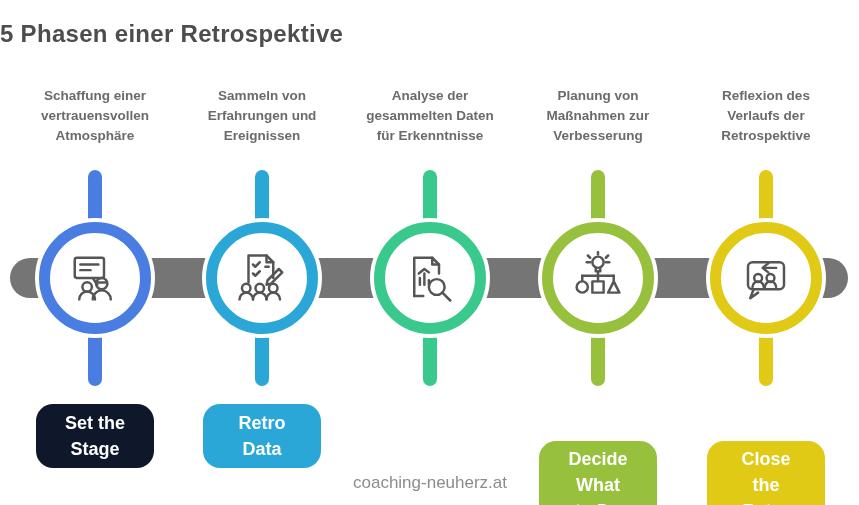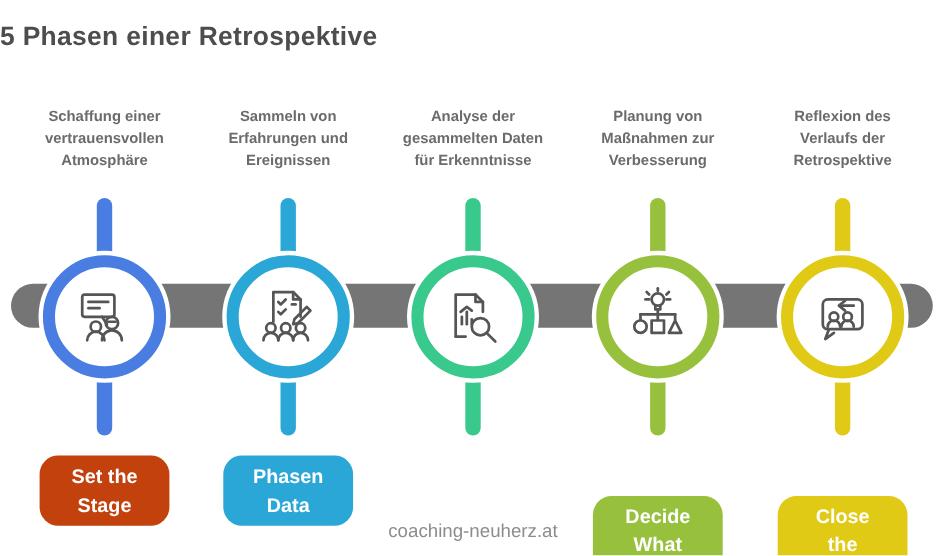--- a/index.html
+++ b/index.html
@@ -24,21 +24,21 @@
   .timeline-bar {
     position: absolute;
     left: 10px; top: 258px;
     width: 838px; height: 40px;
     border-radius: 20px;
     box-shadow: 0 0 0 3px #fff;
     z-index: 1;
   }
   .phase {
     position: absolute;
-    top: 10px;
+    top: 0;
     width: 160px;
     height: 363px;
     z-index: 2;
   }
   .phase .desc {
     position: absolute;
     top: 86px; left: 0;
     width: 160px;
     text-align: center;
     font-size: 13.5px;
@@ -138,21 +138,21 @@
             <path d="M11 17 H20"></path>
           <path d="M22 24 l4 6"></path>
           <circle cx="17" cy="32" r="4.2"></circle>
           <path d="M10 43 a7 7 0 0 1 14 0"></path>
           <circle cx="30" cy="29" r="5"></circle>
           <path d="M27 28 h6"></path>
           <path d="M22 43 a8 8 0 0 1 16 0"></path>
         </svg>
       </span>
     </div>
-    <div class="phase-button lines-2" style="background: #c2410c; color: rgb(255, 255, 255);">Set the
+    <div class="phase-button lines-2" style="background: #0f172a; color: rgb(255, 255, 255);">Set the
 Stage</div>
   </div>
 
   <div class="phase p2">
     <div class="desc" style="color: rgb(107, 107, 107);">Sammeln von
 Erfahrungen und
 Ereignissen</div>
     <div class="pill top" style="background: rgb(42, 167, 214);"></div>
     <div class="pill bottom" style="background: rgb(42, 167, 214);"></div>
     <div class="ring" style="border-color: rgb(42, 167, 214);">
@@ -166,21 +166,21 @@
           <path d="M29 26 l10 -10 l3 3 l-10 10 l-4 1 z"></path>
           <circle cx="10" cy="33" r="3.8"></circle>
           <circle cx="22" cy="33" r="3.8"></circle>
           <circle cx="34" cy="33" r="3.8"></circle>
           <path d="M4 43 a6 6 0 0 1 12 0"></path>
           <path d="M16 43 a6 6 0 0 1 12 0"></path>
           <path d="M28 43 a6 6 0 0 1 12 0"></path>
         </svg>
       </span>
     </div>
-    <div class="phase-button lines-2" style="background: rgb(42, 167, 214); color: rgb(255, 255, 255);">Phasen
+    <div class="phase-button lines-2" style="background: rgb(42, 167, 214); color: rgb(255, 255, 255);">Retro
 Data</div>
   </div>
 
   <div class="phase p3">
     <div class="desc" style="color: rgb(107, 107, 107);">Analyse der
 gesammelten Daten
 für Erkenntnisse</div>
     <div class="pill top" style="background: rgb(58, 201, 140);"></div>
     <div class="pill bottom" style="background: rgb(58, 201, 140);"></div>
     <div class="ring" style="border-color: rgb(58, 201, 140);">

